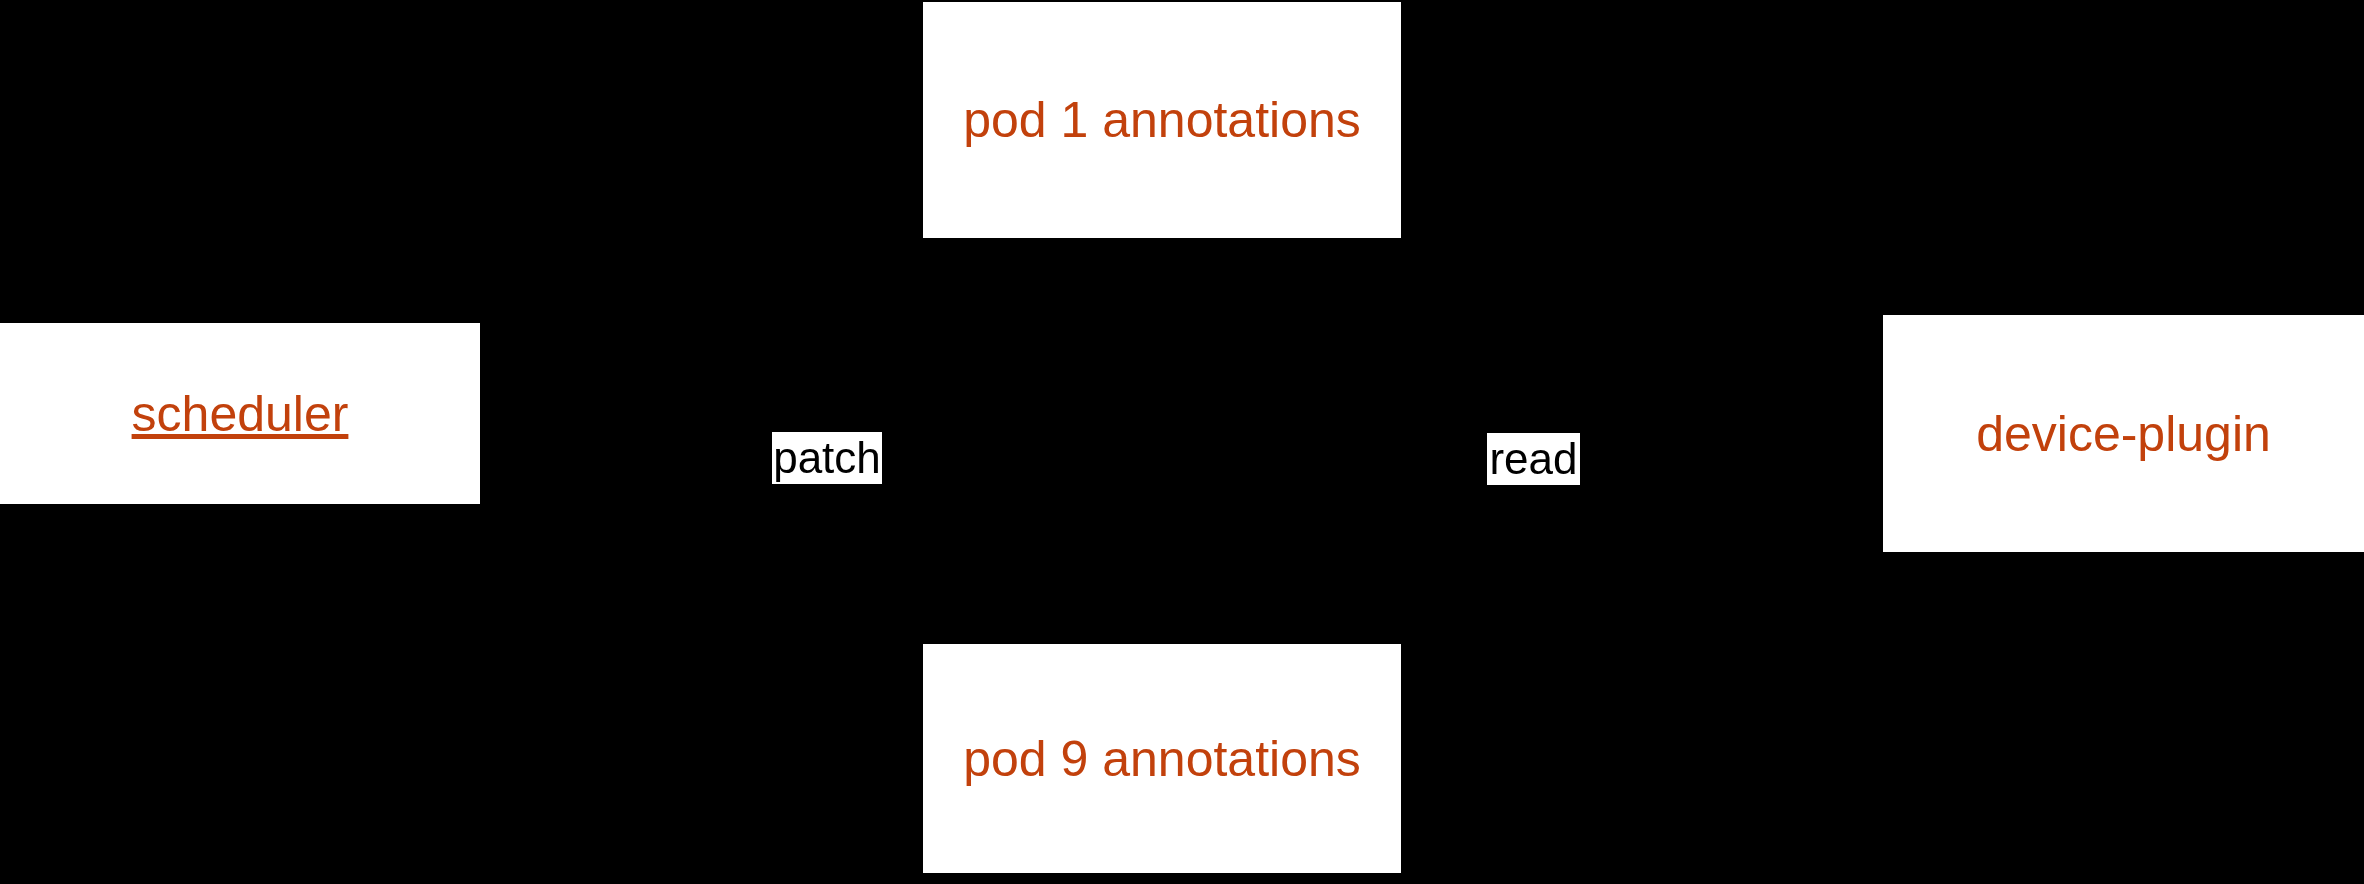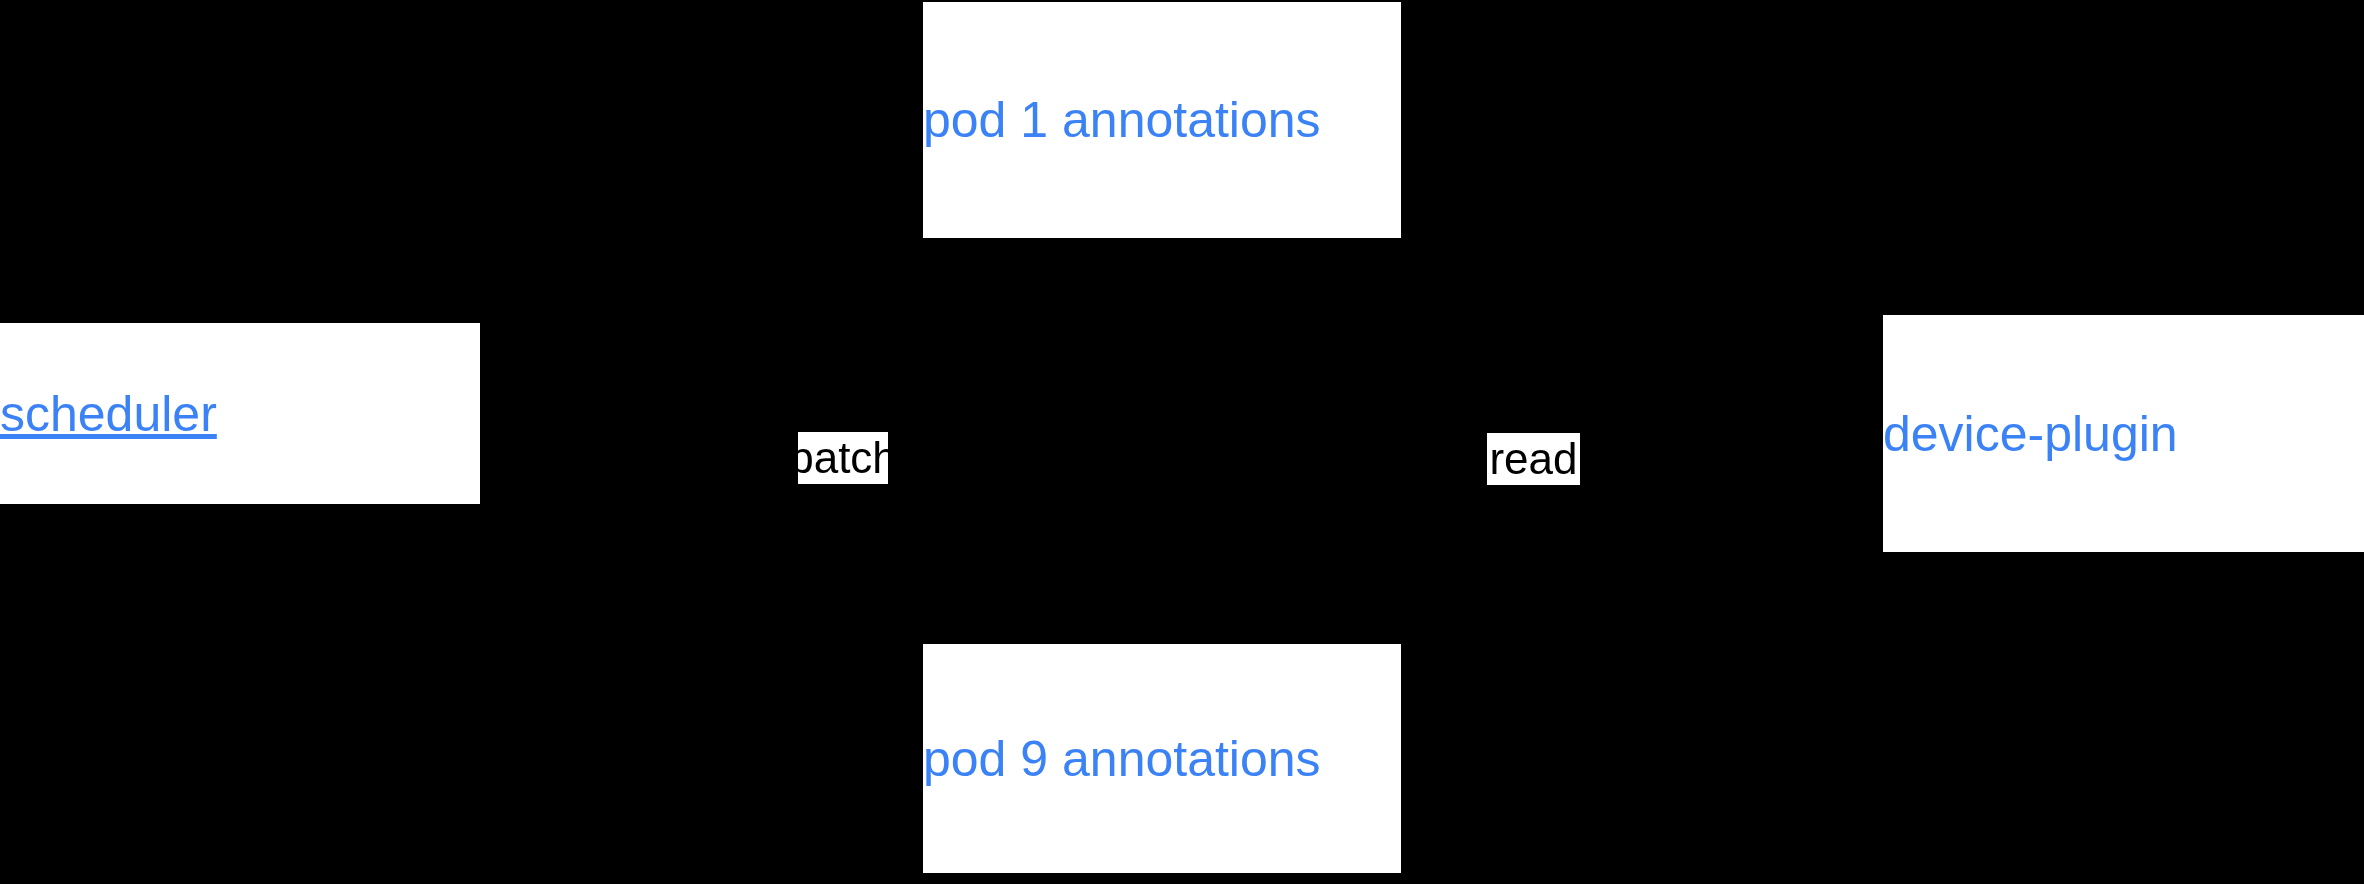--- a/index.html
+++ b/index.html
@@ -11,24 +11,24 @@
     position: relative;
     width: 2364px;
     height: 884px;
     background: #000000;
     overflow: hidden;
     font-family: "Liberation Sans", sans-serif;
   }
   .node {
     position: absolute;
     background: #ffffff;
-    color: #3b82f6;
+    color: #c2410c;
     display: flex;
     align-items: center;
-    justify-content: flex-start;
+    justify-content: center;
     font-size: 50px;
     line-height: 1.2;
     white-space: nowrap;
     box-sizing: border-box;
   }
   .edge-label {
     position: absolute;
     background: #ffffff;
     color: #000000;
     display: flex;
@@ -38,21 +38,21 @@
     line-height: 1.18;
     white-space: nowrap;
     box-sizing: border-box;
   }
   
   .node-scheduler     { left: 0px;    top: 323px; width: 480px; height: 181px; text-decoration: underline; }
   .node-pod1          { left: 923px;  top: 2px;   width: 478px; height: 236px; }
   .node-pod2          { left: 923px;  top: 323px; width: 478px; height: 237px; }
   .node-pod3          { left: 923px;  top: 644px; width: 478px; height: 229px; }
   .node-device-plugin { left: 1883px; top: 315px; width: 481px; height: 237px; }
-  .edge-label-patch   { left: 772px;  top: 432px; width: 90px; height: 52px; margin-left: 26px; }
+  .edge-label-patch   { left: 772px;  top: 432px; width: 110px; height: 52px; }
   .edge-label-read    { left: 1487px; top: 433px; width: 93px;  height: 52px; }
 </style>
 </head>
 <body>
 
 <div class="canvas">
 
   <div class="node node-scheduler">
     <span>scheduler</span>
   </div>

